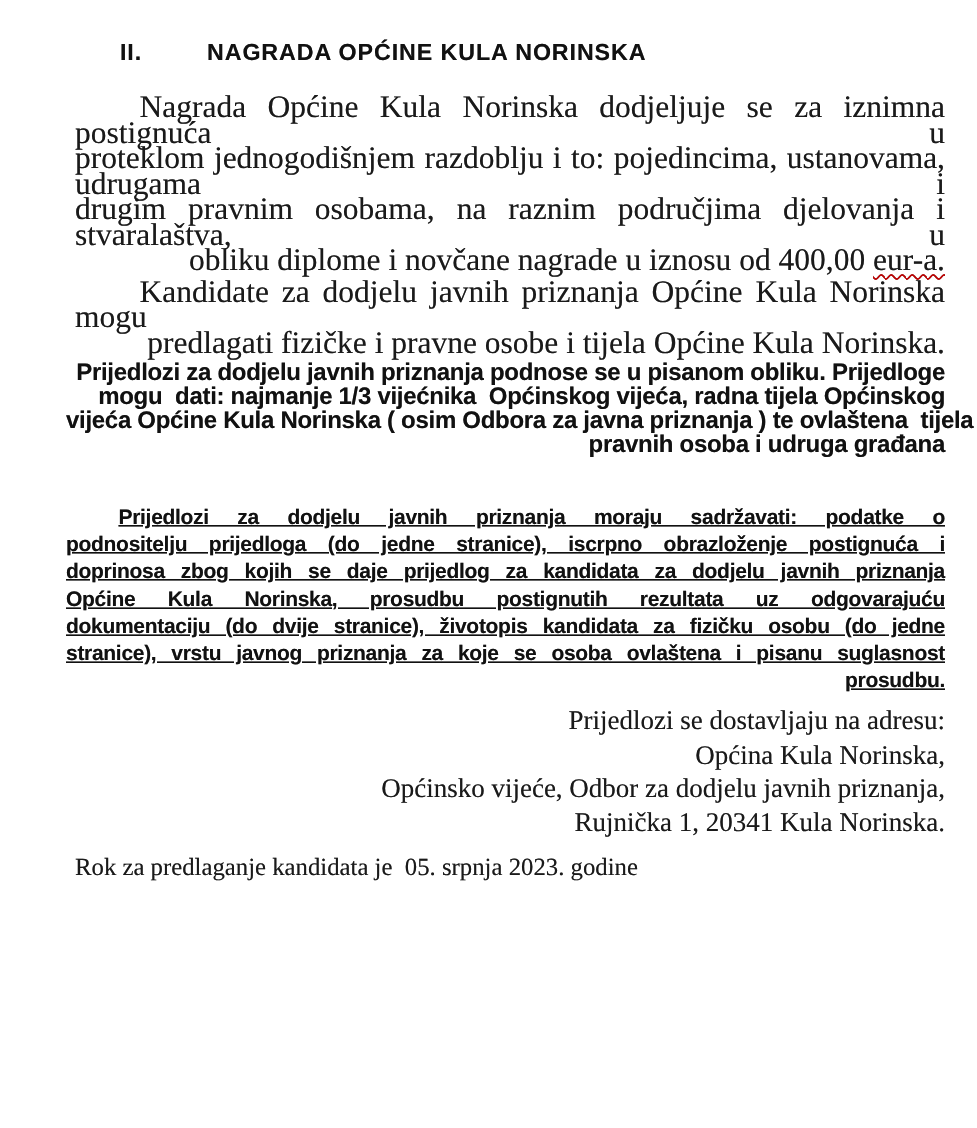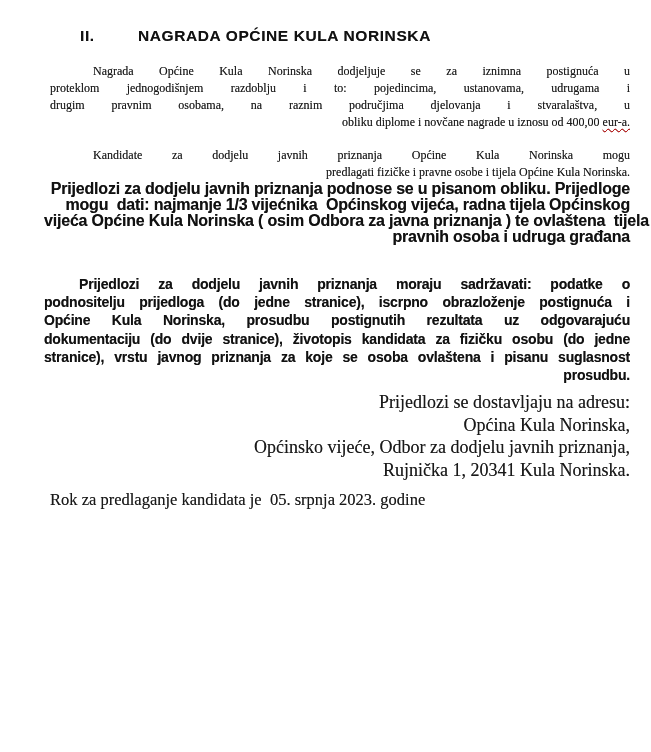--- a/index.html
+++ b/index.html
@@ -31,36 +31,36 @@
 
   
   .line { min-height: 1em; text-align: right; }
   .jline { text-align: justify; text-align-last: justify; }
   .indent43 { text-indent: 43px; }
   .indent35 { text-indent: 35px; }
 
   
   .serif {
     font-family: "Liberation Serif", serif;
-    font-size: 12px;
+    font-size: 21px;
     line-height: 17px;
   }
   .p-award { margin-top: 18px; }
-  .p-candidates { margin-top: 16px; }
+  .p-candidates { }
 
   
   .bold {
     font-family: "Liberation Sans", sans-serif;
     font-weight: bold;
     letter-spacing: -0.2px;
     color: #111;
   }
   .p-proposers { margin-top: 0; margin-left: -6px; font-size: 16px; line-height: 15.8px; }
   .p-proposers .line { white-space: pre; }
-  .p-requirements { margin-top: 30px; margin-left: -6px; font-size: 14px; line-height: 18.2px; }
+  .p-requirements { margin-top: 30px; margin-left: -6px; font-size: 14px; line-height: 18.2px; text-decoration: underline; }
 
   
   .address { margin-top: 7px; font-size: 18px; line-height: 22.5px; }
   .deadline { margin-top: 8px; font-size: 16.5px; line-height: 22px; white-space: pre; }
 
   
   .signature { margin-top: 56px; margin-left: 333px; font-size: 16px; line-height: 21px; }
 
   
   .squiggle {
@@ -95,20 +95,21 @@
     <div class="bold p-proposers">
       <div class="line">Prijedlozi za dodjelu javnih priznanja podnose se u pisanom obliku. Prijedloge</div>
       <div class="line">mogu  dati: najmanje 1/3 vijećnika  Općinskog vijeća, radna tijela Općinskog</div>
       <div class="line">vijeća Općine Kula Norinska ( osim Odbora za javna priznanja ) te ovlaštena  tijela</div>
       <div class="line">pravnih osoba i udruga građana</div>
     </div>
 
     <div class="bold p-requirements">
       <div class="line jline indent35">Prijedlozi za dodjelu javnih priznanja moraju sadržavati: podatke o</div>
       <div class="line jline">podnositelju prijedloga (do jedne stranice), iscrpno obrazloženje postignuća i</div>
+      <div class="line jline">doprinosa zbog kojih se daje prijedlog za kandidata za dodjelu javnih priznanja</div>
       <div class="line jline">Općine Kula Norinska, prosudbu postignutih rezultata uz odgovarajuću</div>
       <div class="line jline">dokumentaciju (do dvije stranice), životopis kandidata za fizičku osobu (do jedne</div>
       <div class="line jline">stranice), vrstu javnog priznanja za koje se osoba ovlaštena i pisanu suglasnost</div>
       <div class="line">prosudbu.</div>
     </div>
 
     <div class="serif address">
       <div class="line">Prijedlozi se dostavljaju na adresu:</div>
       <div class="line">Općina Kula Norinska,</div>
       <div class="line">Općinsko vijeće, Odbor za dodjelu javnih priznanja,</div>

